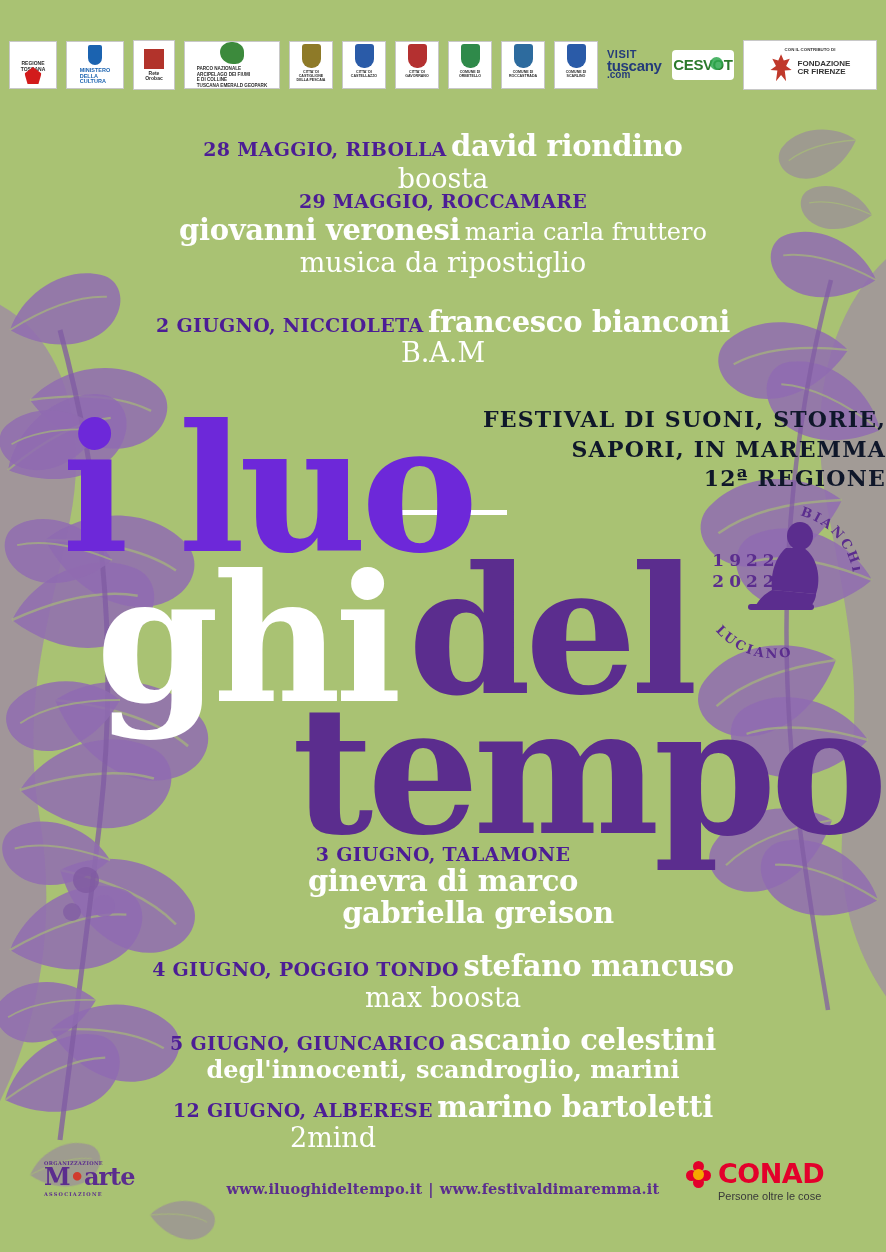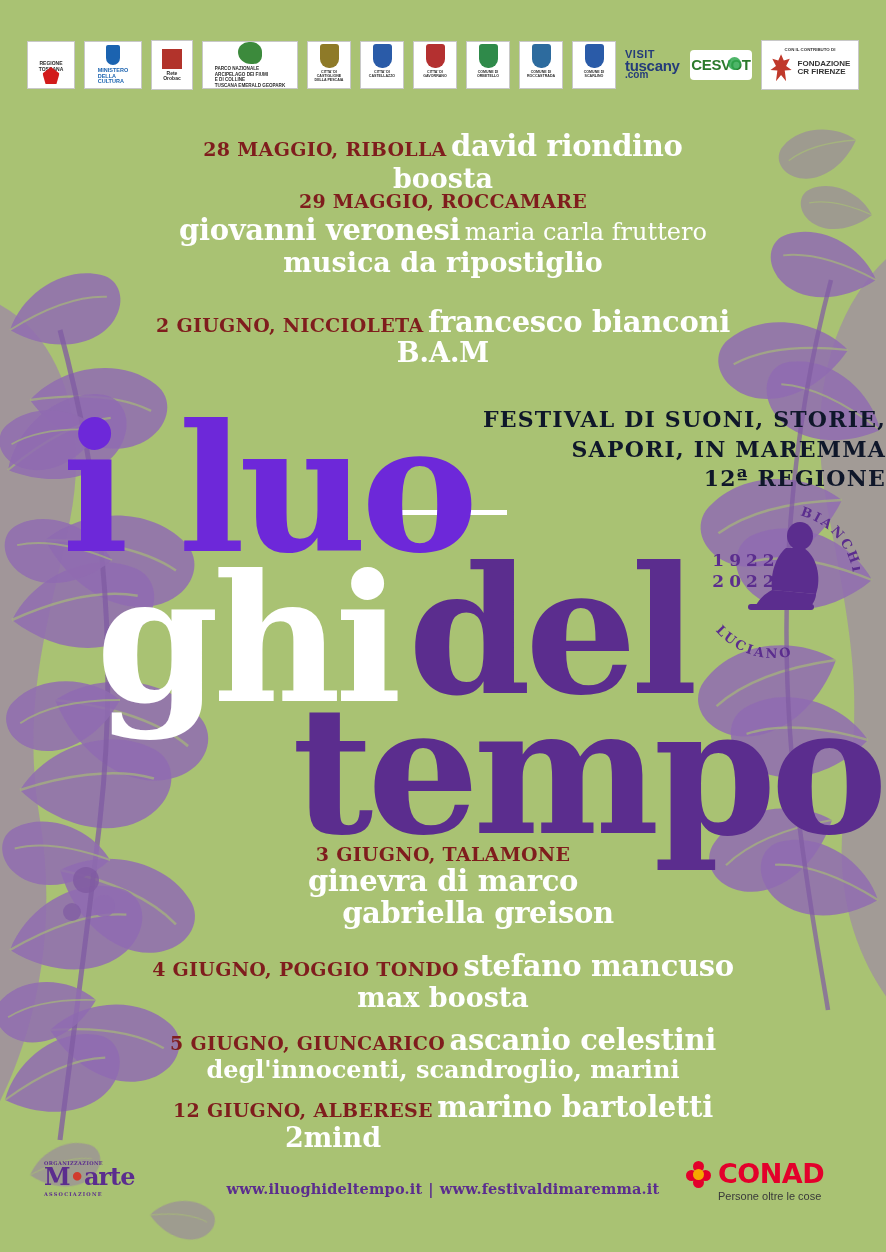--- a/index.html
+++ b/index.html
@@ -126,21 +126,21 @@
     color: #2c7a2c;
     font-size: 15px; font-weight: bold; letter-spacing: -.4px;
     position: relative;
   }
   .logo-cesvot .dot {
     position: absolute; right: 11px; top: 7px;
     width: 13px; height: 13px; border-radius: 50%;
     background: #2fa84f; opacity: .85;
   }
   .logo-crf {
-    width: 98px; height: 50px;
+    width: 134px; height: 50px;
     background: #ffffff;
     border: 1px solid #c8c8c8;
     box-sizing: border-box;
     padding: 3px 4px;
   }
   .logo-crf .top { font-size: 4.4px; font-weight: bold; text-align: center; color: #333; }
   .logo-crf .row { display: flex; align-items: center; gap: 5px; margin-top: 2px; }
   .logo-crf .giglio {
     width: 23px; height: 28px;
     background: #c0392b;
@@ -157,33 +157,33 @@
   }
   .line {
     white-space: nowrap;
     line-height: 1.0;
   }
   .date {
     font-family: "DejaVu Serif", serif;
     font-weight: bold;
     font-size: 19px;
     letter-spacing: .3px;
-    color: #7f1d1d;
+    color: #4c1d95;
     text-transform: uppercase;
   }
   .name-big {
     font-family: "DejaVu Serif", serif;
     font-weight: bold;
     font-size: 29px;
     letter-spacing: -.3px;
     color: #ffffff;
   }
   .name-mid {
     font-family: "DejaVu Serif", serif;
-    font-weight: bold;
+    font-weight: normal;
     font-size: 27px;
     color: #ffffff;
     text-align: center;
   }
   .name-light {
     font-family: "DejaVu Serif", serif;
     font-weight: normal;
     font-size: 24px;
     color: #ffffff;
   }

